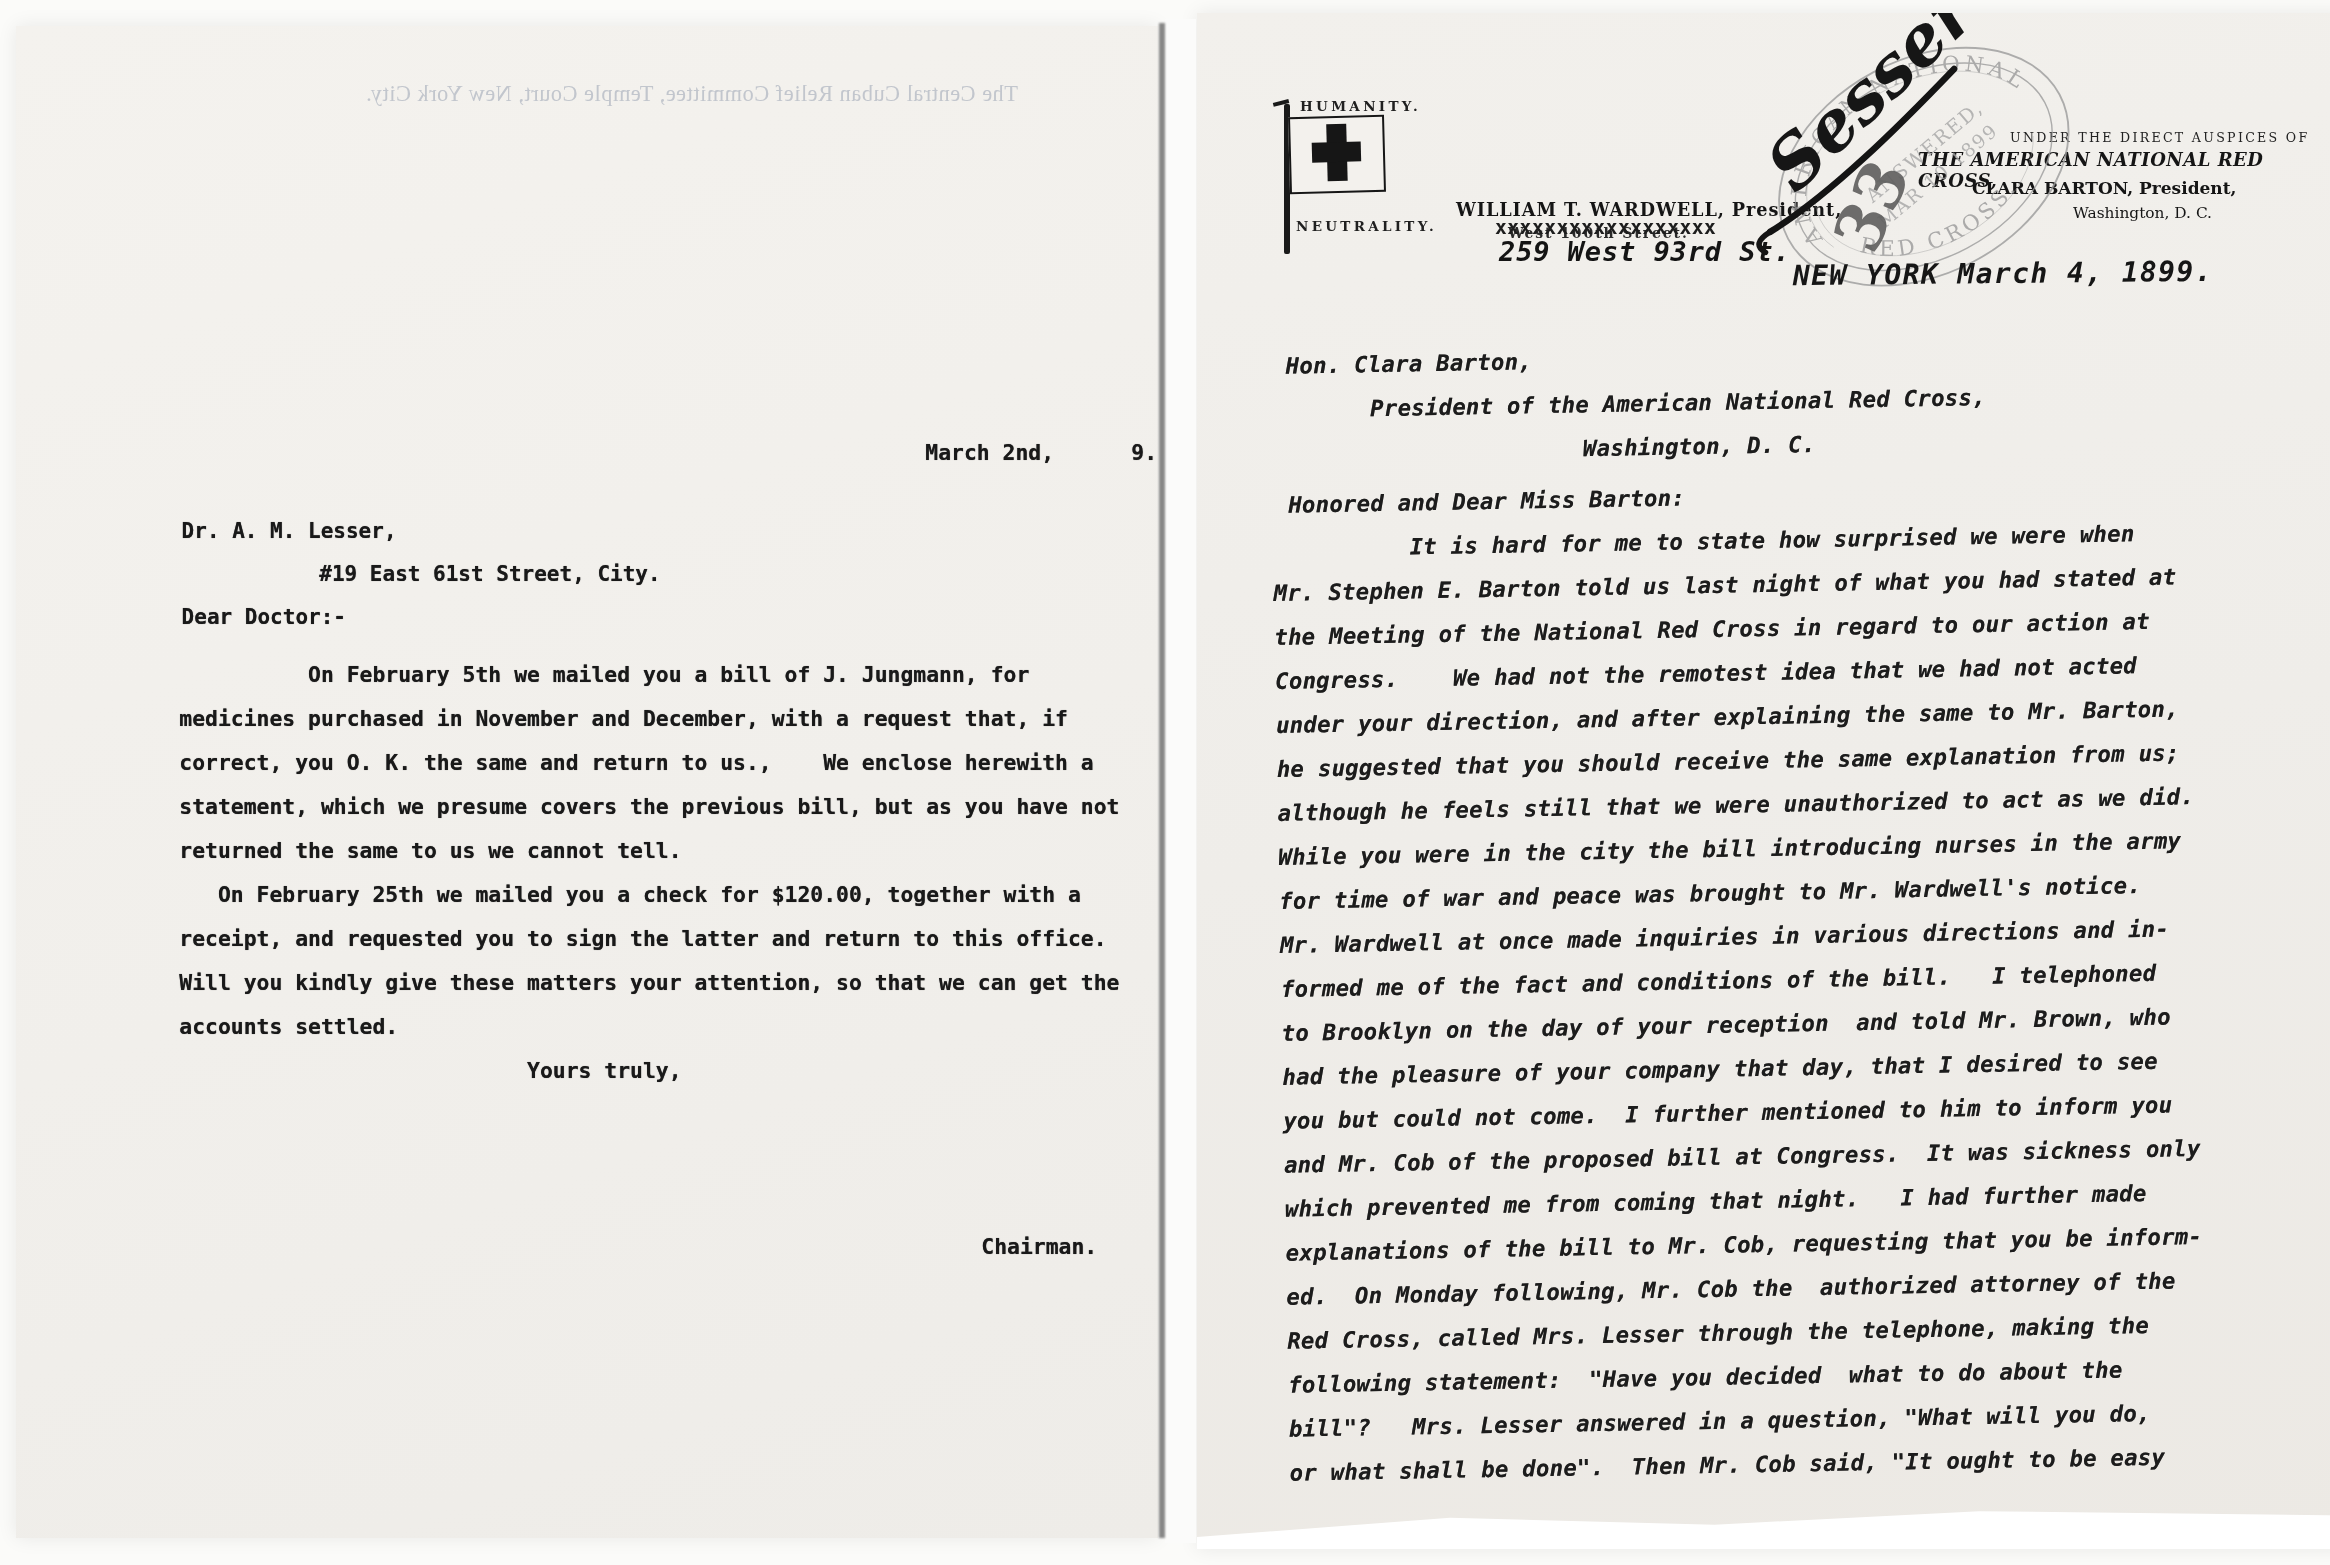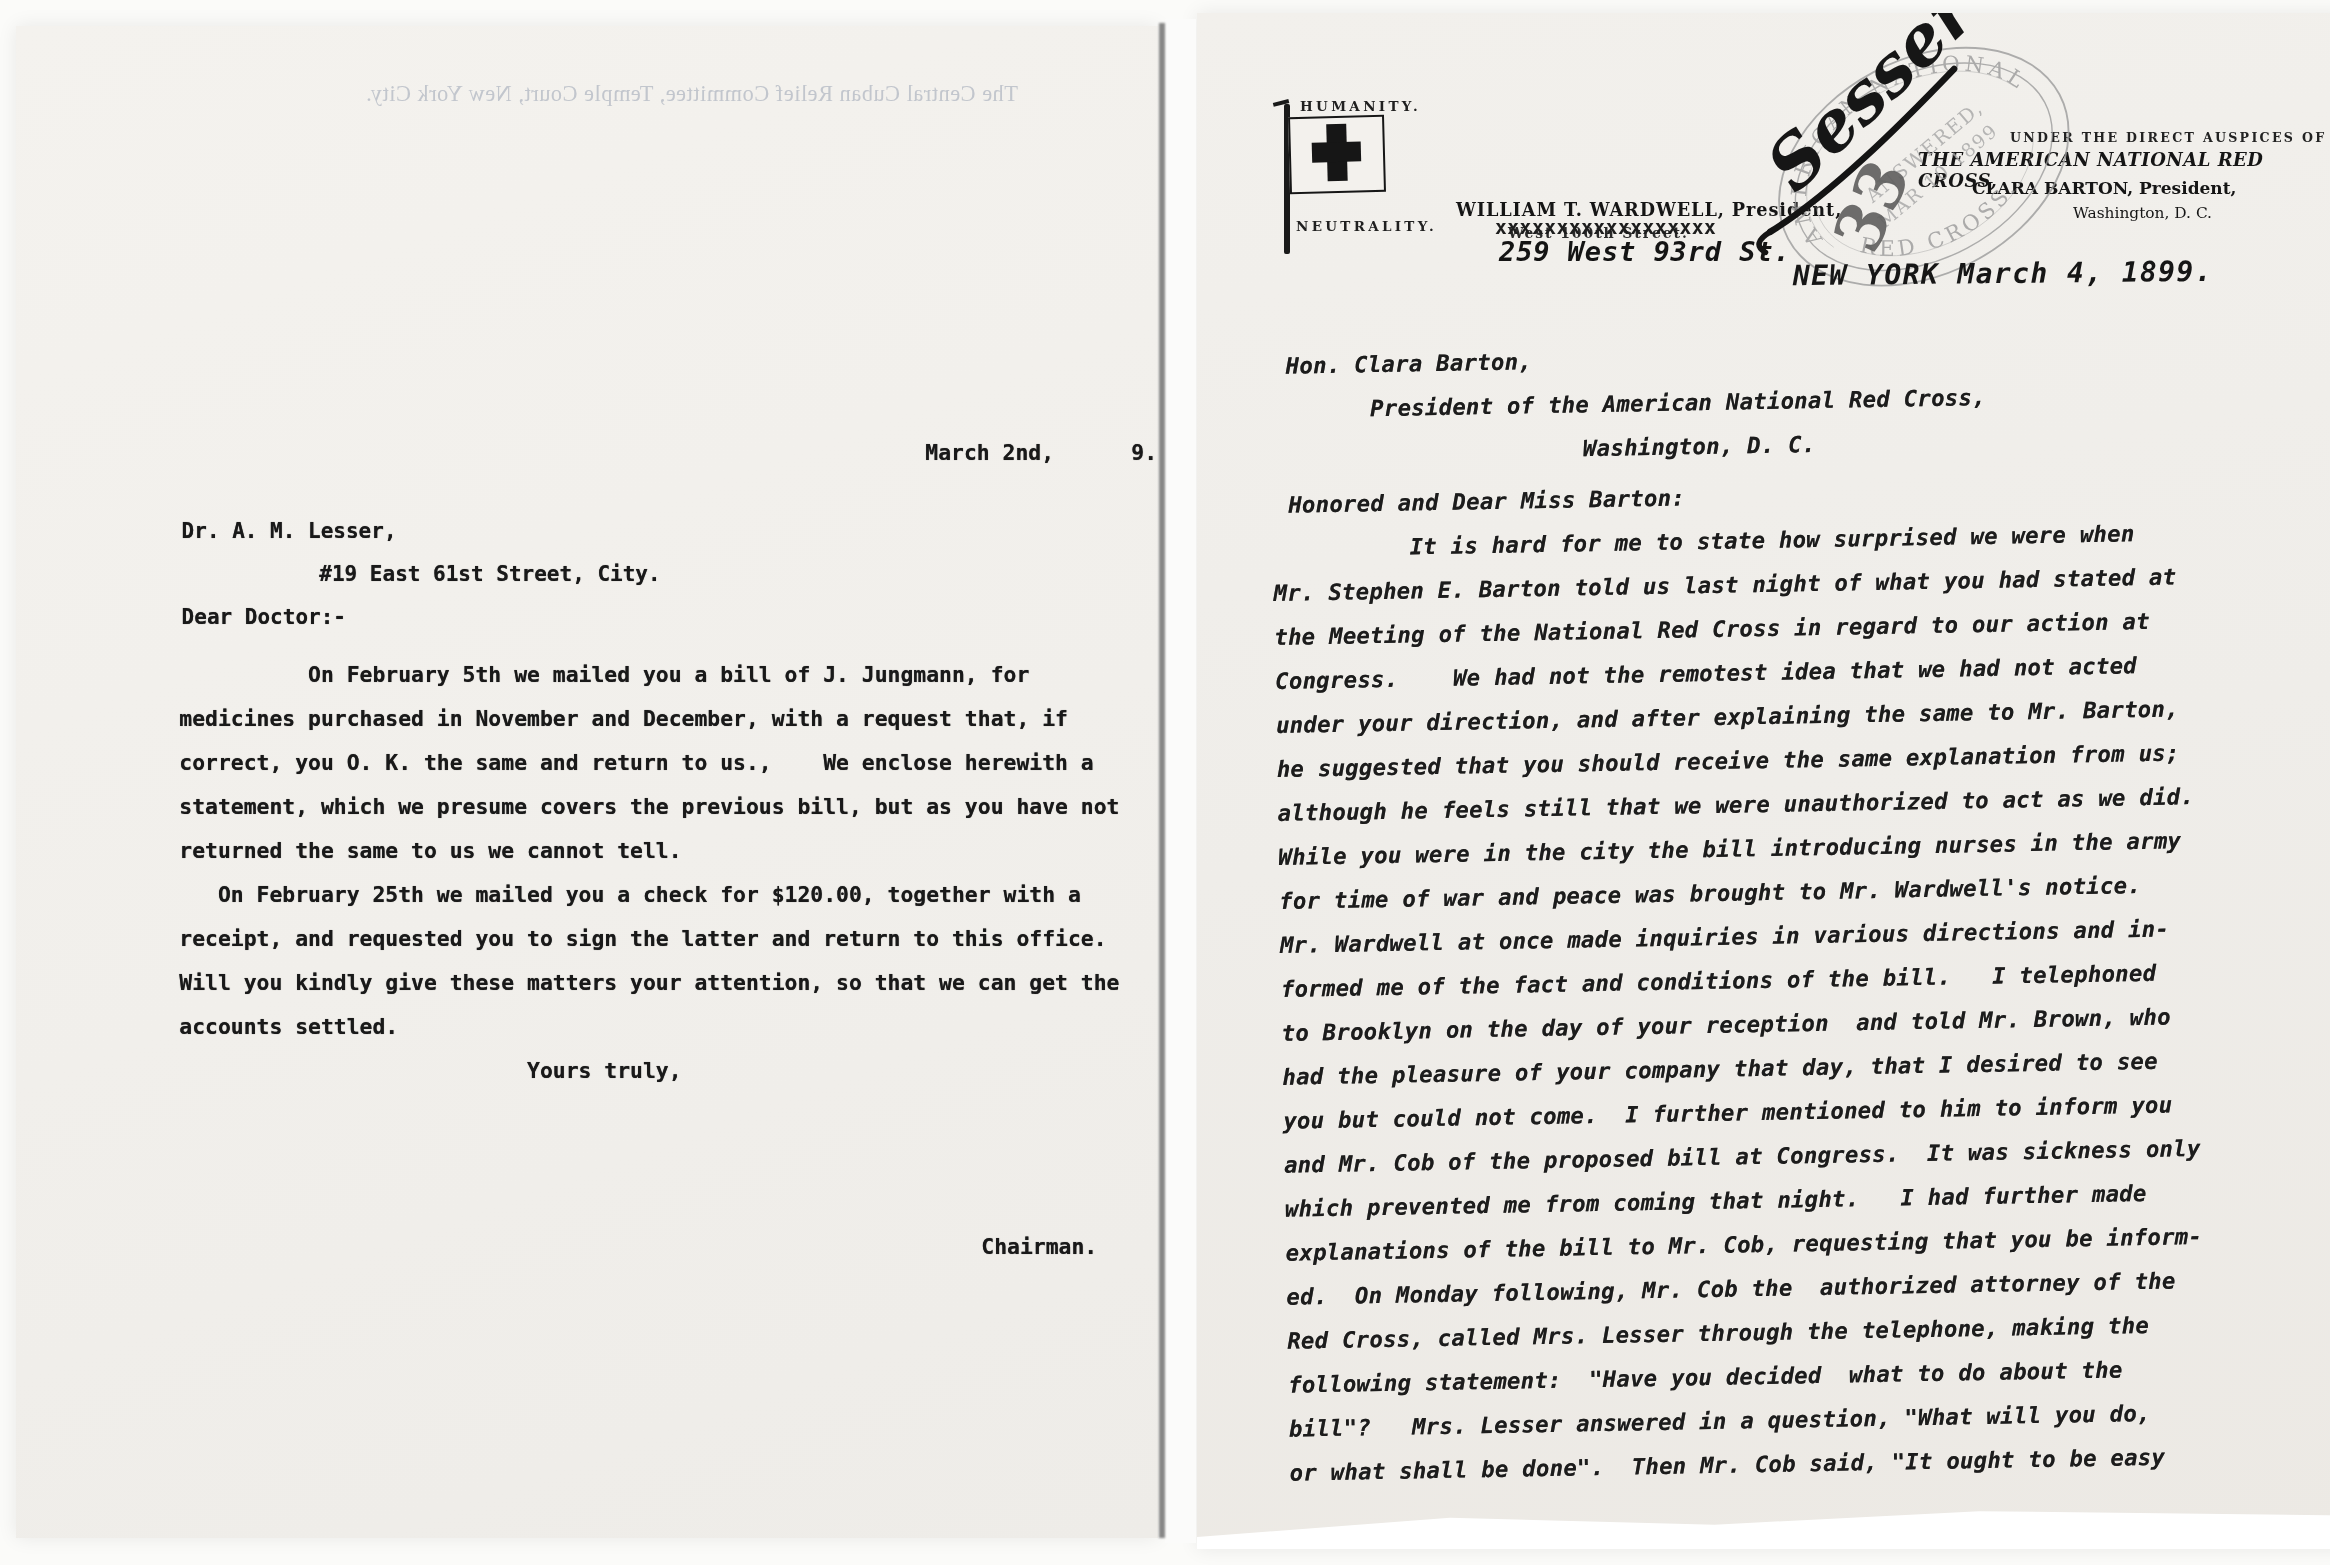--- a/index.html
+++ b/index.html
@@ -62,21 +62,21 @@
   .lh-pres{position:absolute;left:259px;top:186px;font-size:17.7px;font-weight:700;letter-spacing:0.9px;}
   .lh-struck-base{position:absolute;left:311px;top:212px;font-size:14px;font-weight:700;letter-spacing:1.9px;color:#2a2a2a;}
   .lh-struck-x{
     position:absolute;left:298px;top:203px;font-size:19.6px;font-weight:700;
     font-family:"DejaVu Sans Mono", monospace;letter-spacing:0.5px;color:#1d1d1d;white-space:pre;
   }
   .lh-addr{
     position:absolute;left:302px;top:223px;font-size:27px;font-style:italic;font-weight:700;
     font-family:"DejaVu Sans Mono", monospace;color:#141414;letter-spacing:0.9px;
   }
-  .ausp1{position:absolute;left:813px;top:117px;font-size:12.6px;font-weight:700;letter-spacing:2.3px;color:#222;}
+  .ausp1{position:absolute;left:813px;top:117px;font-size:12.6px;font-weight:400;letter-spacing:2.3px;color:#222;}
   .ausp2{position:absolute;left:721px;top:136px;font-size:18px;font-weight:700;font-style:italic;letter-spacing:0.5px;}
   .ausp3{position:absolute;left:775px;top:165px;font-size:17px;font-weight:700;}
   .ausp4{position:absolute;left:876px;top:191px;font-size:15.4px;}
   .r-date{
     position:absolute;left:596px;top:244px;font-size:28px;font-style:italic;font-weight:700;
     font-family:"DejaVu Sans Mono", monospace;color:#161616;letter-spacing:1.4px;white-space:pre;
     transform:rotate(-0.6deg);
   }
   .typed-r{
     font-family:"DejaVu Sans Mono", monospace;

